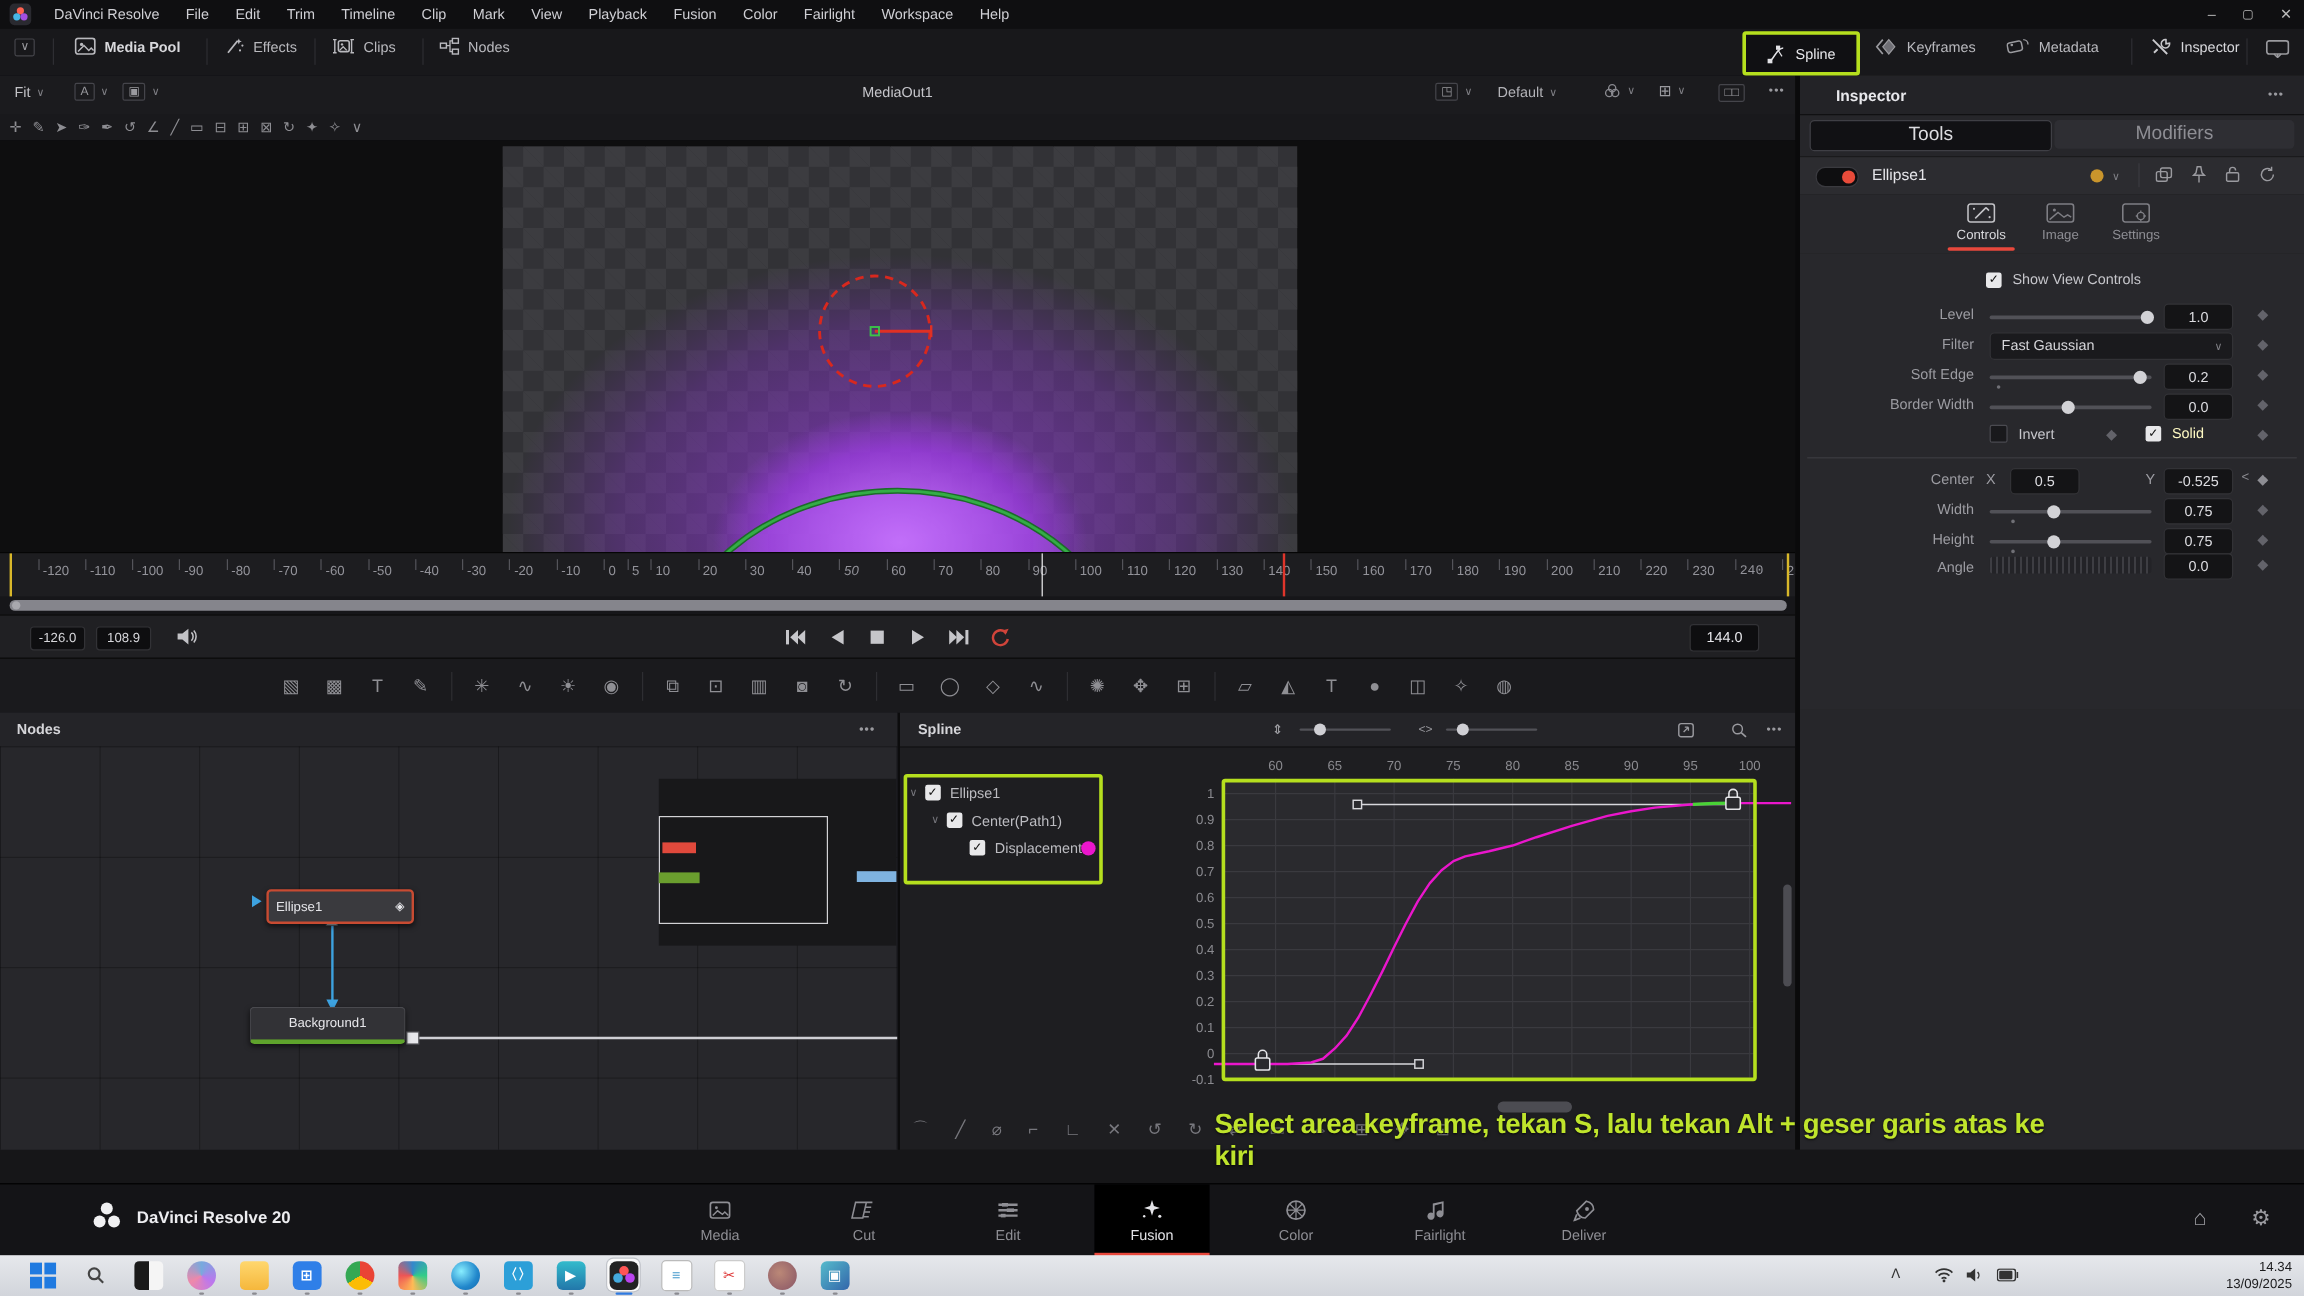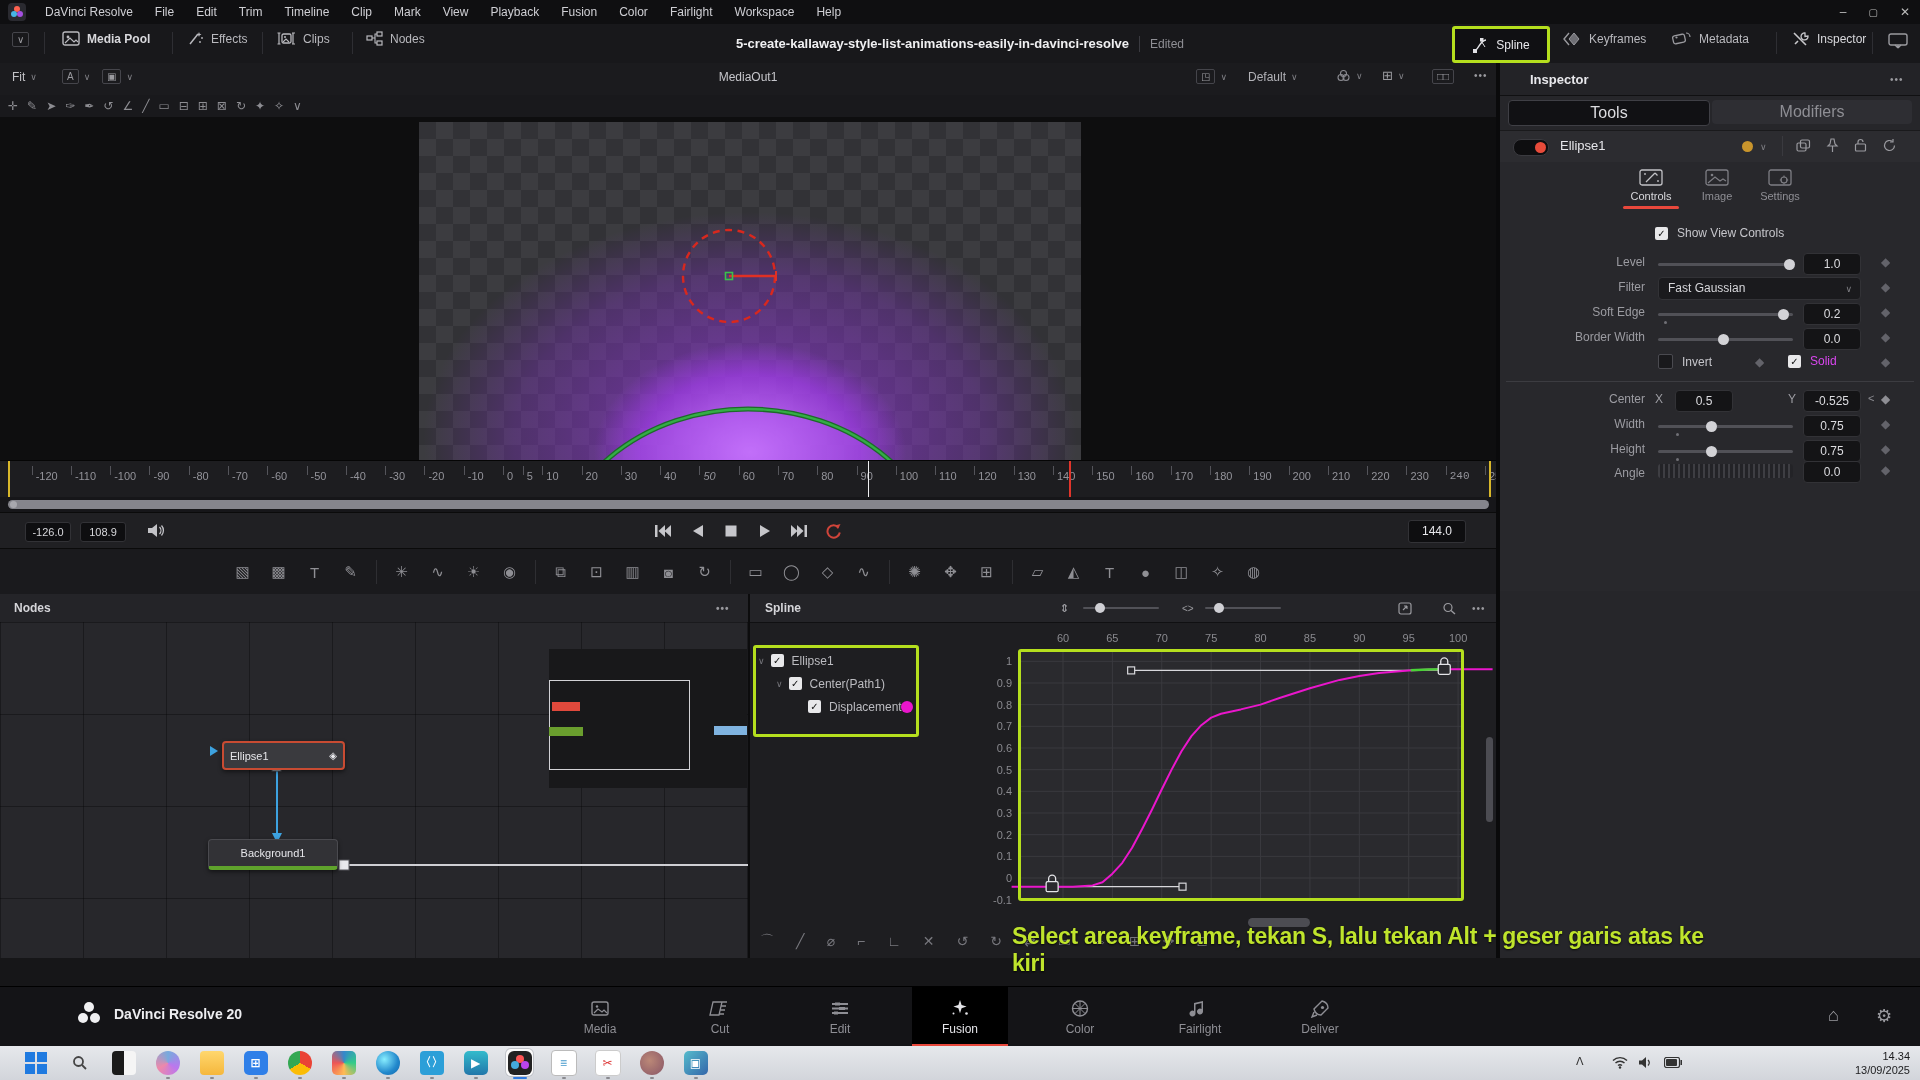--- a/index.html
+++ b/index.html
@@ -158,25 +158,20 @@
   <div class="abs tb-btn" style="left:366px;top:31px;">
     <svg width="17" height="15" viewBox="0 0 17 15">
         <rect x="1" y="5" width="5" height="4" fill="none" stroke="#b9b9be" stroke-width="1.2"></rect>
         <rect x="11" y="1" width="5" height="4" fill="none" stroke="#b9b9be" stroke-width="1.2"></rect>
         <rect x="11" y="10" width="5" height="4" fill="none" stroke="#b9b9be" stroke-width="1.2"></rect>
         <path d="M6 7 h3 M9 7 V3 h2 M9 7 v5 h2" fill="none" stroke="#b9b9be" stroke-width="1.1"></path>
       </svg>
     <span>Nodes</span>
   </div>
 
-  <div class="abs" id="title-wrap">
-    <span id="doc-title">5-create-kallaway-style-list-animations-easily-in-davinci-resolve</span>
-    <span style="width:1px;height:16px;background:#3a3a40;display:inline-block;"></span>
-    <span class="dim">Edited</span>
-  </div>
 
   <div class="abs green-box" style="left:1452px;top:26px;width:92px;height:31px;background:#101013;display:flex;align-items:center;justify-content:center;gap:6px;z-index:5;">
     <svg width="18" height="16" viewBox="0 0 18 16">
         <path d="M2 14 C6 14 8 3 14 3" fill="none" stroke="#e2e2e6" stroke-width="1.4"></path>
         <rect x="1" y="12" width="4" height="4" fill="#e2e2e6"></rect>
         <rect x="8" y="1" width="3.5" height="3.5" fill="#e2e2e6"></rect>
         <path d="M9.5 4.5 L13 10" stroke="#e2e2e6" stroke-width="1"></path>
       </svg>
     <span style="color:#e8e8ec;">Spline</span>
   </div>
@@ -710,21 +705,21 @@
       <div class="vbox" style="left:303px;top:117px;">0.0</div>
       <div class="kdiamond" style="left:381px;top:119px;">◆</div>
 
       <div class="abs row" style="left:158px;top:143px;gap:9px;">
         <span class="cb" style="background:#19191c;border:1px solid #4a4a50;color:transparent;">✓</span>
         <span style="color:#c6c6cb;">Invert</span>
       </div>
       <div class="kdiamond" style="left:255px;top:144px;">◆</div>
       <div class="abs row" style="left:288px;top:143px;gap:9px;">
         <span class="cb">✓</span>
-        <span style="color:#d946ef;">Solid</span>
+        <span style="color:#fef9c3;">Solid</span>
       </div>
       <div class="kdiamond" style="left:381px;top:144px;">◆</div>
       <div class="abs" style="left:6px;top:170px;width:408px;height:1px;background:#3c3c41;"></div>
 
       <div class="ilabel" style="left:5px;top:181px;">Center</div>
       <span class="abs" style="left:155px;top:181px;color:#9c9ca2;">X</span>
       <div class="vbox" style="left:175px;top:179px;">0.5</div>
       <span class="abs" style="left:288px;top:181px;color:#9c9ca2;">Y</span>
       <div class="vbox" style="left:303px;top:179px;">-0.525</div>
       <span class="abs" style="left:368px;top:181px;color:#8e8e94;font-size:11px;">&lt;</span>

